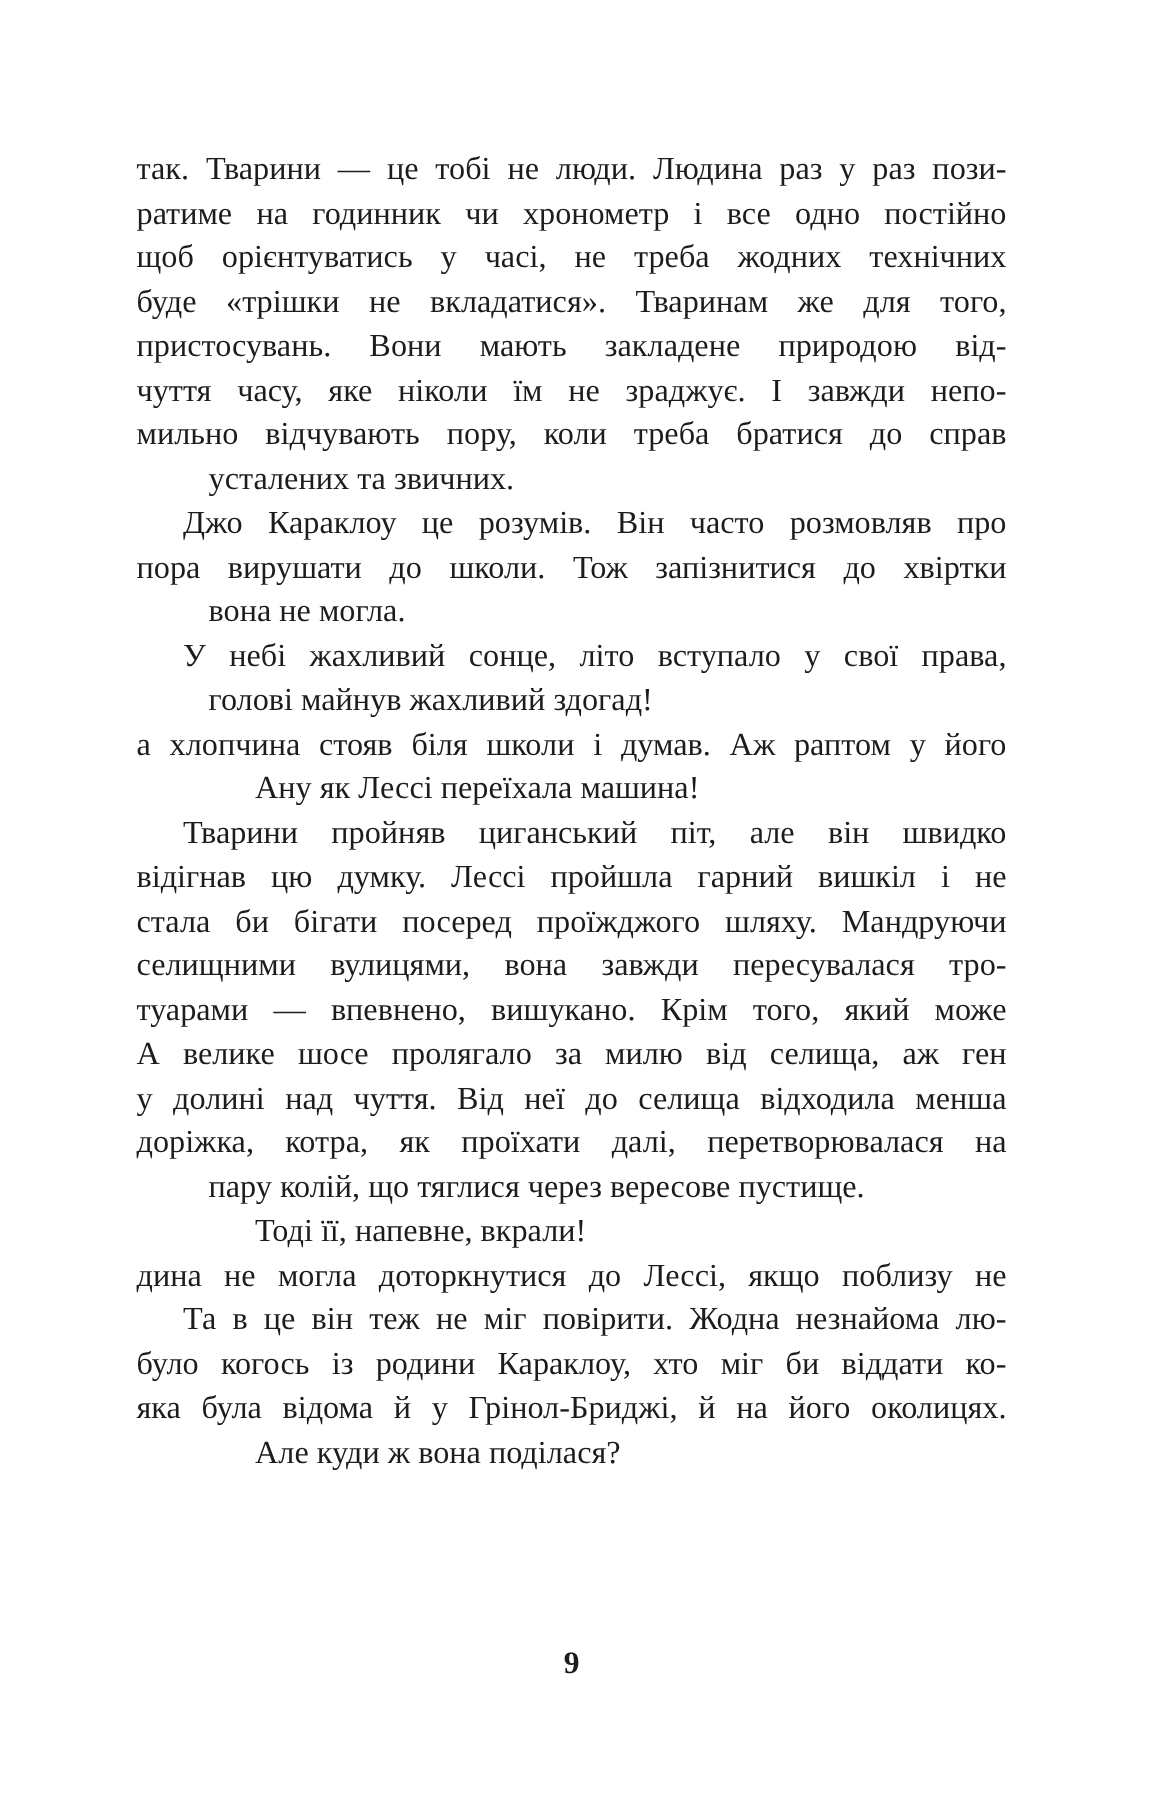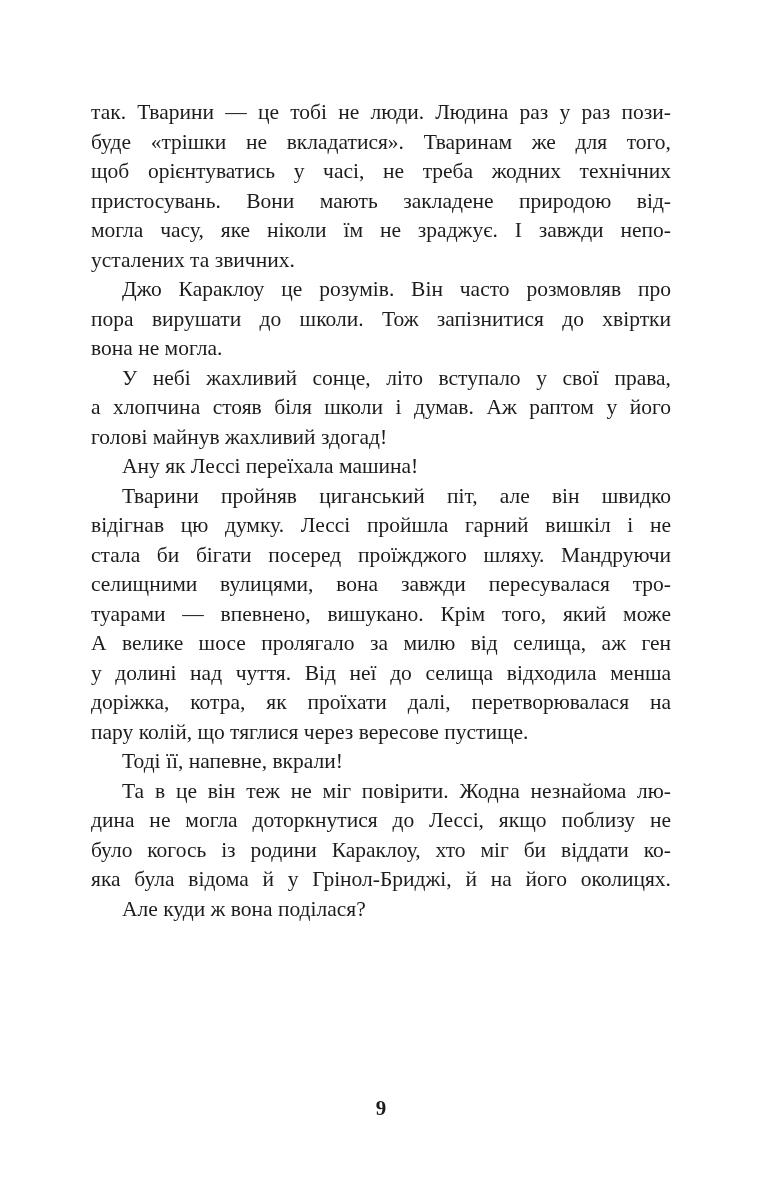--- a/index.html
+++ b/index.html
@@ -26,20 +26,21 @@
   .line {
     font-size: 21.5px;
     line-height: 29.5px;
     height: 29.5px;
     text-align: justify;
     text-align-last: justify;
   }
   .line.last {
     text-align: left;
     text-align-last: left;
+    margin-left: 48px;
   }
   .line.indent {
     text-indent: 31px;
   }
   .page-number {
     position: absolute;
     top: 1094px;
     left: 91px;
     width: 580px;
     text-align: center;
@@ -48,42 +49,44 @@
     font-weight: bold;
     color: #1c1c1c;
   }
 </style>
 </head>
 <body>
 
 <div class="book-page">
   <div class="text-block">
       <div class="line">так. Тварини — це тобі не люди. Людина раз у раз пози-</div>
+      <div class="line">ратиме на годинник чи хронометр і все одно постійно</div>
+      <div class="line">щоб орієнтуватись у часі, не треба жодних технічних</div>
       <div class="line">буде «трішки не вкладатися». Тваринам же для того,</div>
-      <div class="line">щоб орієнтуватись у часі, не треба жодних технічних</div>
       <div class="line">пристосувань. Вони мають закладене природою від-</div>
-      <div class="line">могла часу, яке ніколи їм не зраджує. І завжди непо-</div>
+      <div class="line">чуття часу, яке ніколи їм не зраджує. І завжди непо-</div>
+      <div class="line">мильно відчувають пору, коли треба братися до справ</div>
       <div class="line last">усталених та звичних.</div>
       <div class="line indent">Джо Караклоу це розумів. Він часто розмовляв про</div>
       <div class="line">пора вирушати до школи. Тож запізнитися до хвіртки</div>
       <div class="line last">вона не могла.</div>
       <div class="line indent">У небі жахливий сонце, літо вступало у свої права,</div>
+      <div class="line last">голові майнув жахливий здогад!</div>
       <div class="line">а хлопчина стояв біля школи і думав. Аж раптом у його</div>
-      <div class="line last">голові майнув жахливий здогад!</div>
       <div class="line indent last">Ану як Лессі переїхала машина!</div>
       <div class="line indent">Тварини пройняв циганський піт, але він швидко</div>
       <div class="line">відігнав цю думку. Лессі пройшла гарний вишкіл і не</div>
       <div class="line">стала би бігати посеред проїжджого шляху. Мандруючи</div>
       <div class="line">селищними вулицями, вона завжди пересувалася тро-</div>
       <div class="line">туарами — впевнено, вишукано. Крім того, який може</div>
       <div class="line">А велике шосе пролягало за милю від селища, аж ген</div>
       <div class="line">у долині над чуття. Від неї до селища відходила менша</div>
       <div class="line">доріжка, котра, як проїхати далі, перетворювалася на</div>
       <div class="line last">пару колій, що тяглися через вересове пустище.</div>
       <div class="line indent last">Тоді її, напевне, вкрали!</div>
+      <div class="line">дина не могла доторкнутися до Лессі, якщо поблизу не</div>
       <div class="line indent">Та в це він теж не міг повірити. Жодна незнайома лю-</div>
-      <div class="line">дина не могла доторкнутися до Лессі, якщо поблизу не</div>
       <div class="line">було когось із родини Караклоу, хто міг би віддати ко-</div>
       <div class="line">яка була відома й у Грінол-Бриджі, й на його околицях.</div>
       <div class="line indent last">Але куди ж вона поділася?</div>
     </div>
   <div class="page-number">9</div>
 </div>
 
 </body></html>

